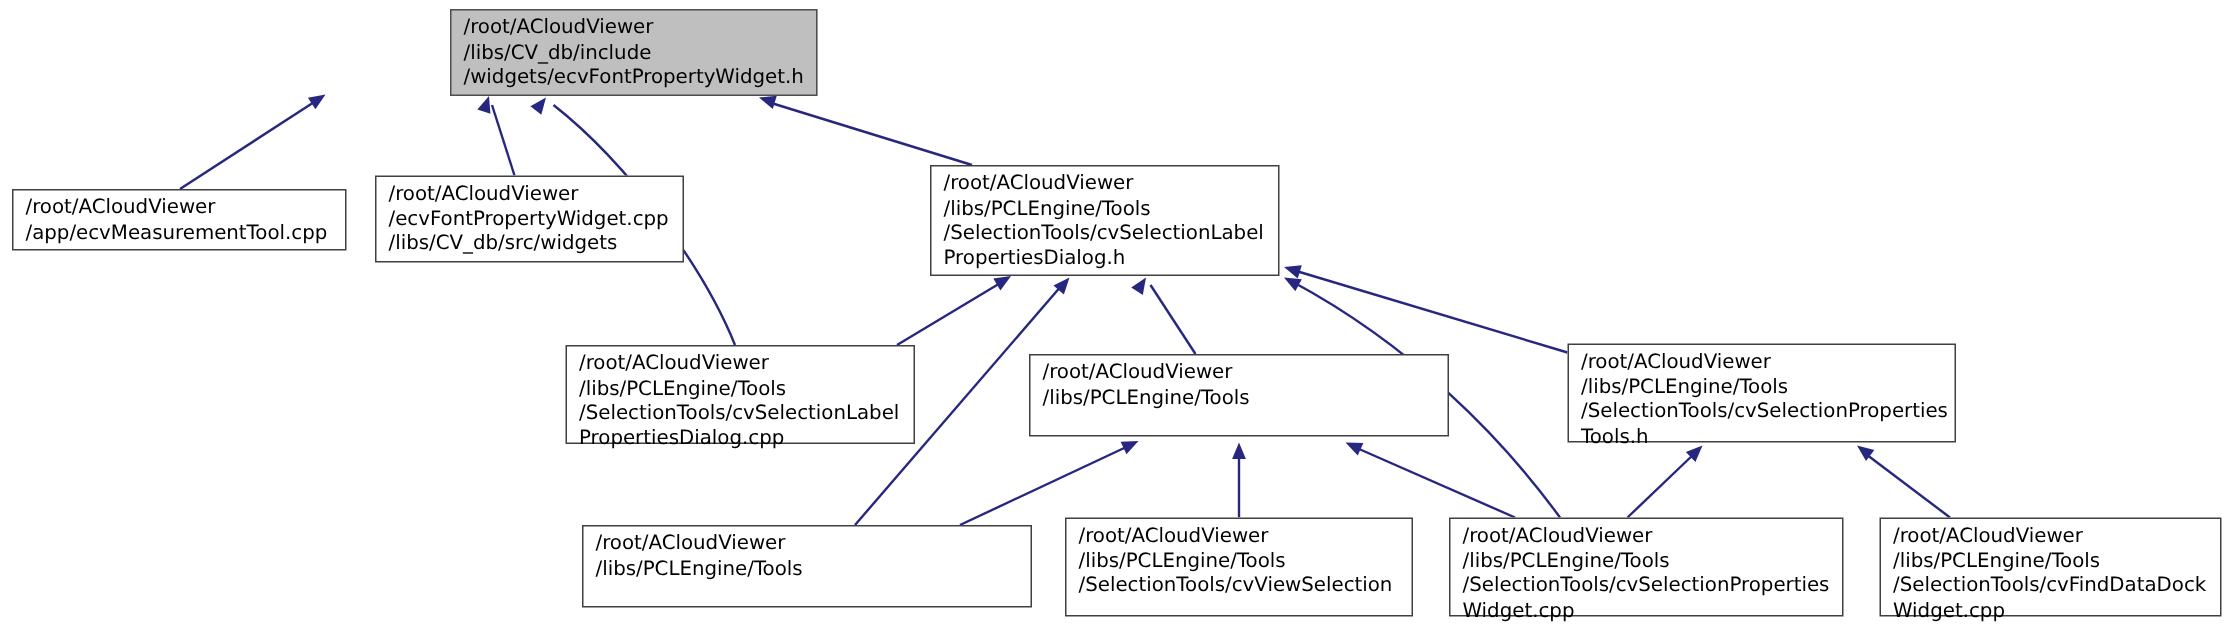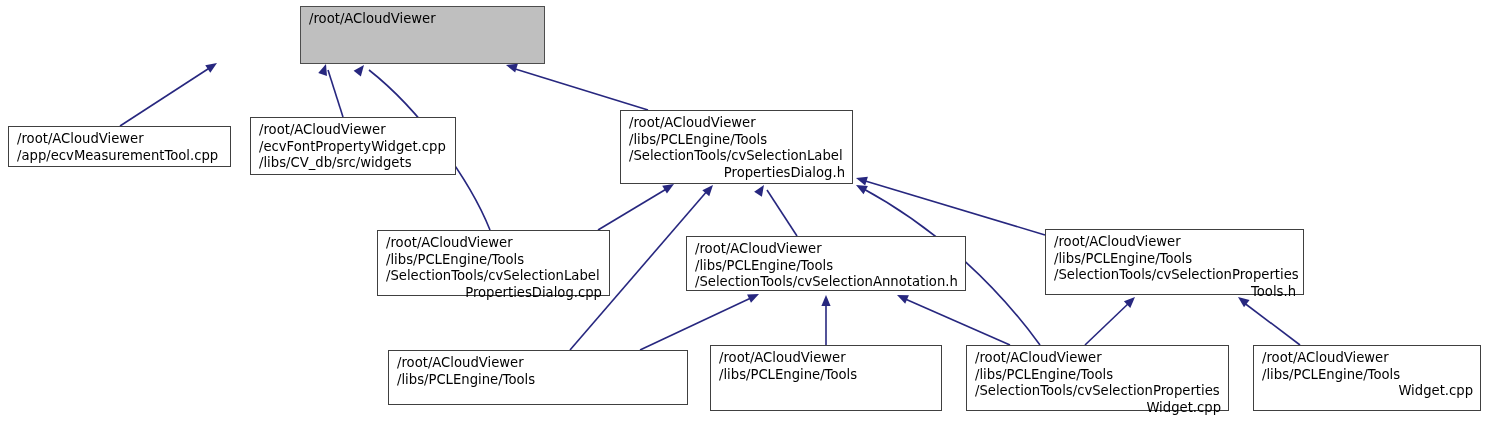--- a/index.html
+++ b/index.html
@@ -37,21 +37,21 @@
   }
   .graph-node.root-node {
     background: #bfbfbf;
     border: 1px solid #4d4d4d;
   }
   .node-line {
     display: block;
     text-align: left;
   }
   .node-line.centered {
-    text-align: right;
+    text-align: left;
   }
 </style>
 </head>
 <body>
 
 <div id="graph-canvas" style="background: rgb(255, 255, 255);">
   <svg id="edge-layer" width="1489" height="423" viewBox="0 0 1489 423" xmlns="http://www.w3.org/2000/svg">
       <path d="M 120,126 L 211,67" fill="none" stroke="#27277f" stroke-width="1.6"></path>
       <polygon points="0,0 -11,-4.6 -11,4.6" fill="#27277f" transform="translate(217,63) rotate(-33)"></polygon>
       <path d="M 343,117 L 328,70" fill="none" stroke="#27277f" stroke-width="1.6"></path>
@@ -74,24 +74,24 @@
       <polygon points="0,0 -11,-4.6 -11,4.6" fill="#27277f" transform="translate(759,294) rotate(-25)"></polygon>
       <path d="M 826,345 L 826,302" fill="none" stroke="#27277f" stroke-width="1.6"></path>
       <polygon points="0,0 -11,-4.6 -11,4.6" fill="#27277f" transform="translate(826,295) rotate(-90)"></polygon>
       <path d="M 1010,345 L 903,298" fill="none" stroke="#27277f" stroke-width="1.6"></path>
       <polygon points="0,0 -11,-4.6 -11,4.6" fill="#27277f" transform="translate(897,295) rotate(204)"></polygon>
       <path d="M 1085,345 L 1130,302" fill="none" stroke="#27277f" stroke-width="1.6"></path>
       <polygon points="0,0 -11,-4.6 -11,4.6" fill="#27277f" transform="translate(1135,297) rotate(-44)"></polygon>
       <path d="M 1300,345 L 1243,302" fill="none" stroke="#27277f" stroke-width="1.6"></path>
       <polygon points="0,0 -11,-4.6 -11,4.6" fill="#27277f" transform="translate(1238,297) rotate(217)"></polygon>
     </svg>
-<div class="graph-node root-node" style="left: 300px; top: 6px; width: 245px; height: 58px; background: rgb(191, 191, 191);"><span class="node-line">/root/ACloudViewer</span></div>
+<div class="graph-node root-node" style="left: 300px; top: 6px; width: 245px; height: 58px; background: rgb(191, 191, 191);"><span class="node-line">/root/ACloudViewer</span><span class="node-line">/libs/CV_db/include</span><span class="node-line">/widgets/ecvFontPropertyWidget.h</span></div>
     <div class="graph-node" style="left: 8px; top: 126px; width: 223px; height: 41px; background: rgb(255, 255, 255);"><span class="node-line">/root/ACloudViewer</span><span class="node-line">/app/ecvMeasurementTool.cpp</span></div>
     <div class="graph-node" style="left: 250px; top: 117px; width: 206px; height: 58px; background: rgb(255, 255, 255);"><span class="node-line">/root/ACloudViewer</span><span class="node-line">/ecvFontPropertyWidget.cpp</span><span class="node-line">/libs/CV_db/src/widgets</span></div>
     <div class="graph-node" style="left: 620px; top: 110px; width: 233px; height: 74px; background: rgb(255, 255, 255);"><span class="node-line">/root/ACloudViewer</span><span class="node-line">/libs/PCLEngine/Tools</span><span class="node-line">/SelectionTools/cvSelectionLabel</span><span class="node-line centered">PropertiesDialog.h</span></div>
     <div class="graph-node" style="left: 377px; top: 230px; width: 233px; height: 66px; background: rgb(255, 255, 255);"><span class="node-line">/root/ACloudViewer</span><span class="node-line">/libs/PCLEngine/Tools</span><span class="node-line">/SelectionTools/cvSelectionLabel</span><span class="node-line centered">PropertiesDialog.cpp</span></div>
-    <div class="graph-node" style="left: 686px; top: 236px; width: 280px; height: 55px; background: rgb(255, 255, 255);"><span class="node-line">/root/ACloudViewer</span><span class="node-line">/libs/PCLEngine/Tools</span><span class="node-line">/SelectionTools/cvSelectionAnnotation.h</span></div>
+    <div class="graph-node" style="left: 686px; top: 236px; width: 280px; height: 55px; background: rgb(255, 255, 255);"><span class="node-line">/root/ACloudViewer</span><span class="node-line">/libs/PCLEngine/Tools</span></div>
     <div class="graph-node" style="left: 1045px; top: 229px; width: 259px; height: 66px; background: rgb(255, 255, 255);"><span class="node-line">/root/ACloudViewer</span><span class="node-line">/libs/PCLEngine/Tools</span><span class="node-line">/SelectionTools/cvSelectionProperties</span><span class="node-line centered">Tools.h</span></div>
     <div class="graph-node" style="left: 388px; top: 350px; width: 300px; height: 55px; background: rgb(255, 255, 255);"><span class="node-line">/root/ACloudViewer</span><span class="node-line">/libs/PCLEngine/Tools</span></div>
-    <div class="graph-node" style="left: 710px; top: 345px; width: 232px; height: 66px; background: rgb(255, 255, 255);"><span class="node-line">/root/ACloudViewer</span><span class="node-line">/libs/PCLEngine/Tools</span></div>
+    <div class="graph-node" style="left: 710px; top: 345px; width: 232px; height: 66px; background: rgb(255, 255, 255);"><span class="node-line">/root/ACloudViewer</span><span class="node-line">/libs/PCLEngine/Tools</span><span class="node-line">/SelectionTools/cvViewSelection</span></div>
     <div class="graph-node" style="left: 966px; top: 345px; width: 263px; height: 66px; background: rgb(255, 255, 255);"><span class="node-line">/root/ACloudViewer</span><span class="node-line">/libs/PCLEngine/Tools</span><span class="node-line">/SelectionTools/cvSelectionProperties</span><span class="node-line centered">Widget.cpp</span></div>
-    <div class="graph-node" style="left: 1253px; top: 345px; width: 228px; height: 66px; background: rgb(255, 255, 255);"><span class="node-line">/root/ACloudViewer</span><span class="node-line">/libs/PCLEngine/Tools</span><span class="node-line centered">Widget.cpp</span></div>
+    <div class="graph-node" style="left: 1253px; top: 345px; width: 228px; height: 66px; background: rgb(255, 255, 255);"><span class="node-line">/root/ACloudViewer</span><span class="node-line">/libs/PCLEngine/Tools</span><span class="node-line">/SelectionTools/cvFindDataDock</span><span class="node-line centered">Widget.cpp</span></div>
   </div>
 
 </body></html>

